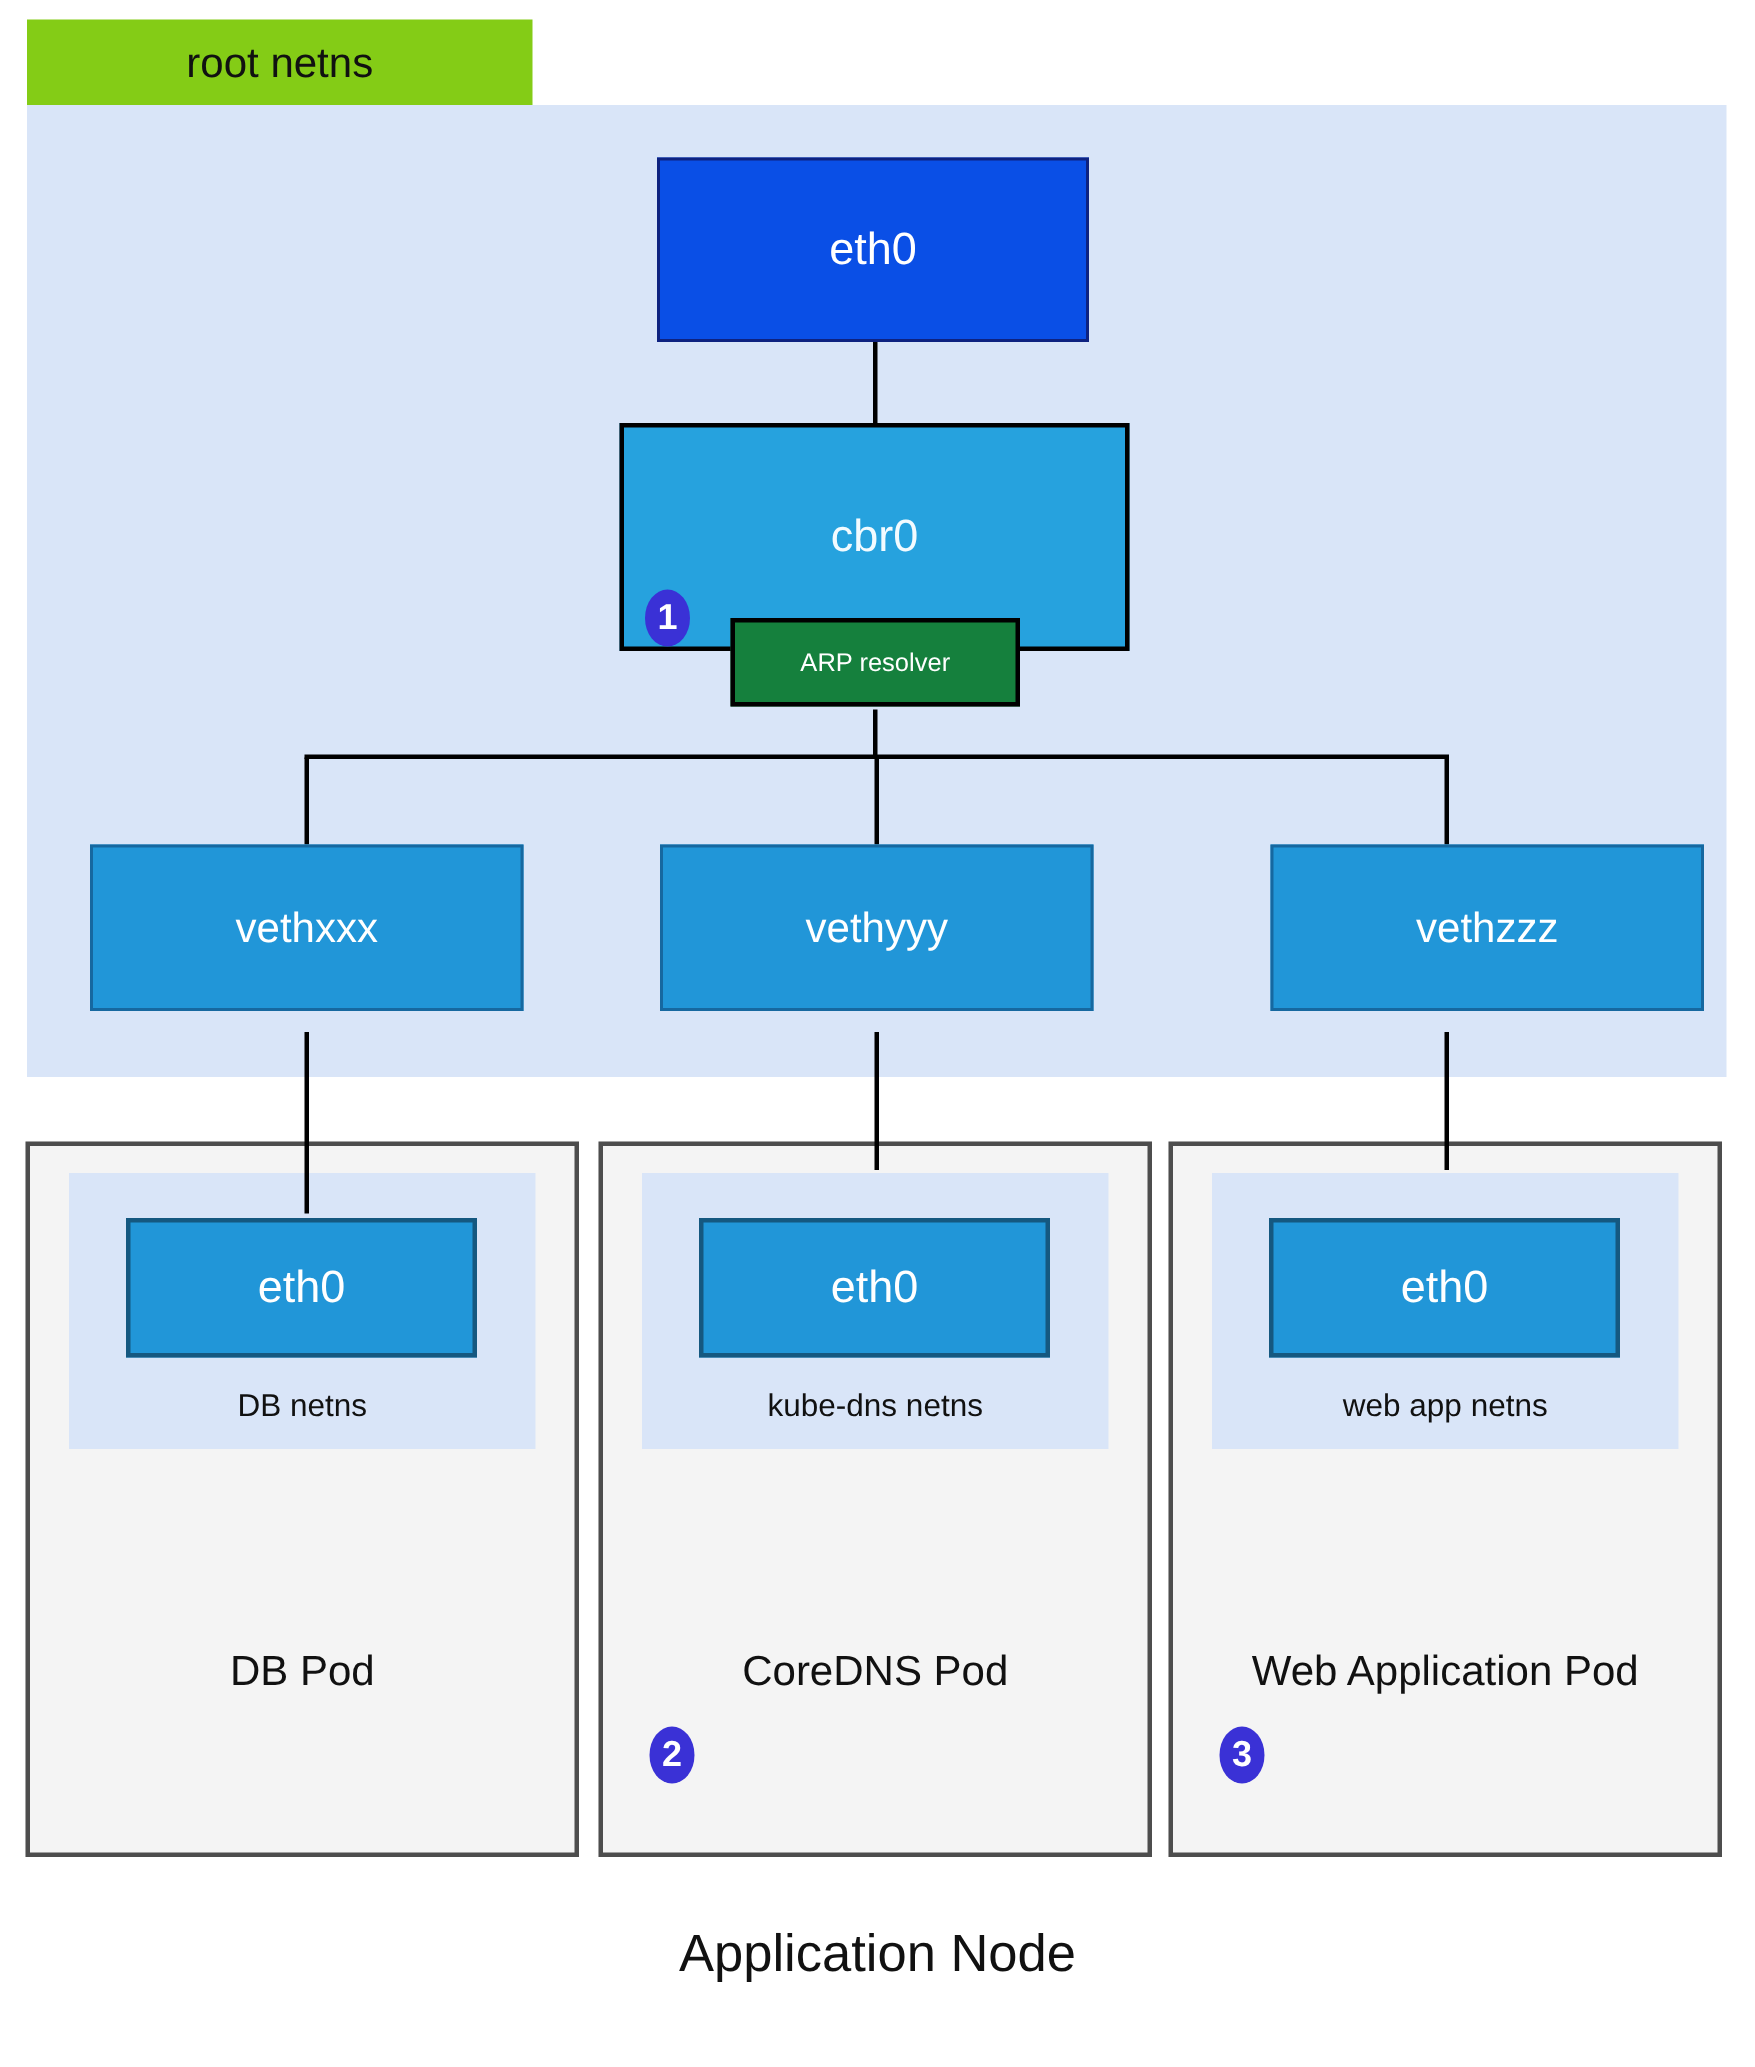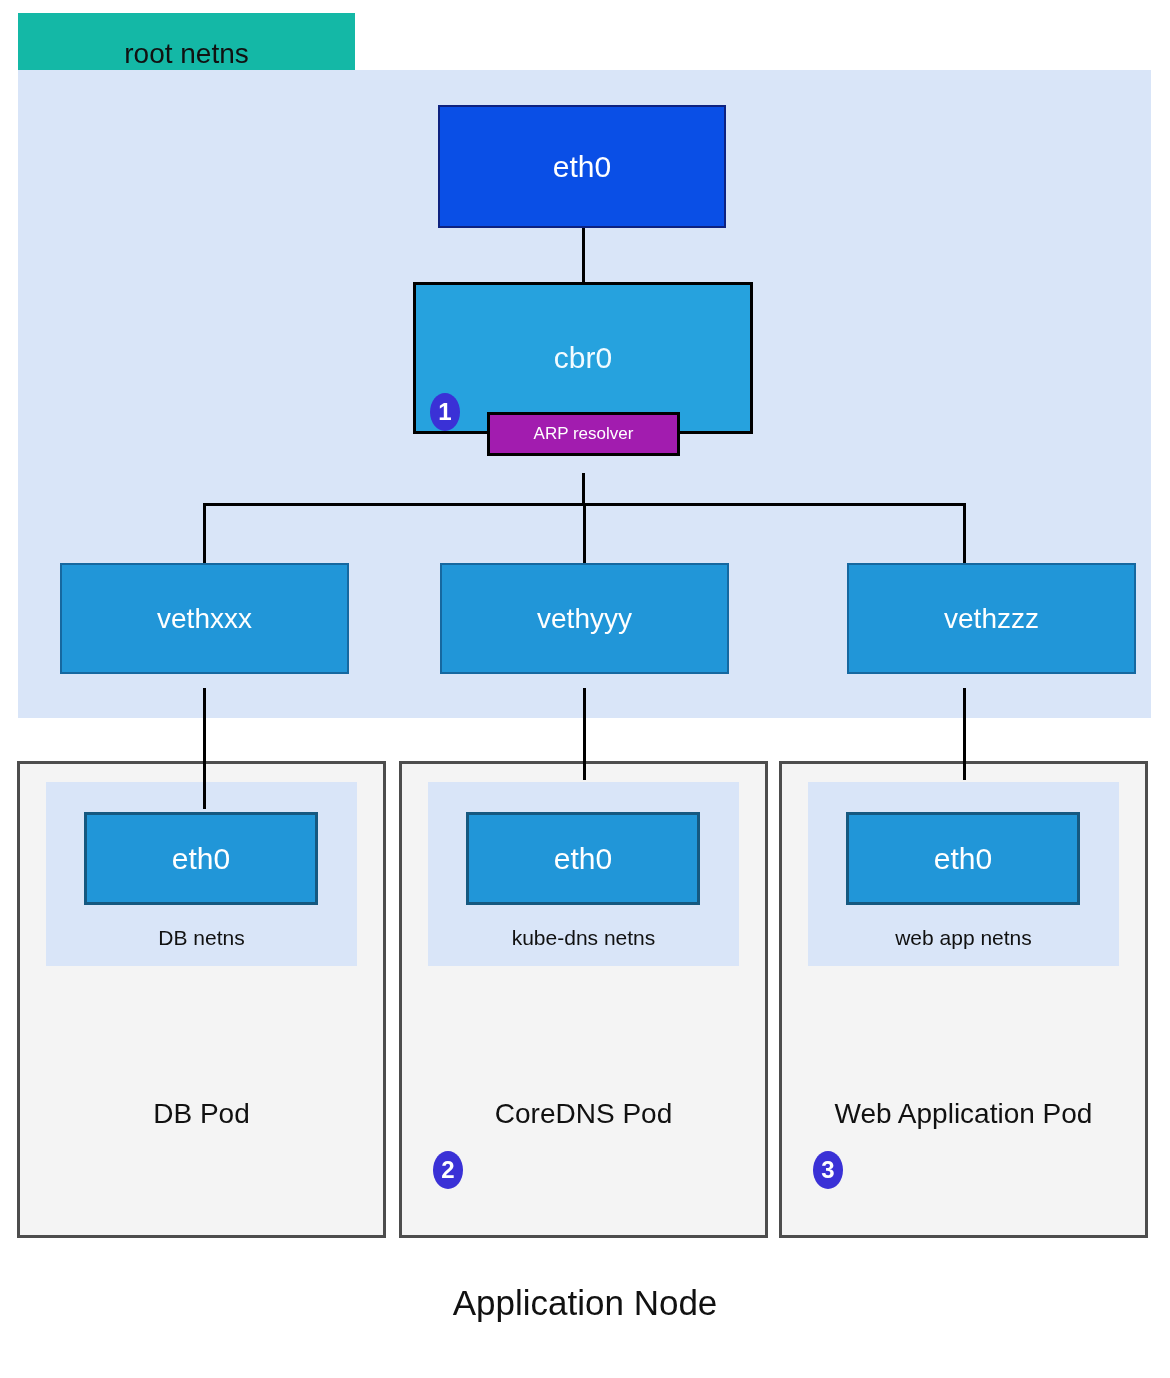--- a/index.html
+++ b/index.html
@@ -5,41 +5,41 @@
   html,body { margin:0; padding:0; background:#ffffff; }
   .canvas {
     position:relative; width:1170px; height:1378px; background:#ffffff;
     font-family:"Liberation Sans", sans-serif; overflow:hidden;
   }
   .abs { position:absolute; }
   .flexc { display:flex; align-items:center; justify-content:center; }
 
   
   .netns-tab {
-    left:18px; top:13px; width:337px; height:57px; background:#14b8a6;
-    font-size:28px; color:#111; z-index:1;align-items:flex-end;
+    left:18px; top:13px; width:337px; height:57px; background:#84cc16;
+    font-size:28px; color:#111; z-index:1;
   }
   .netns-container {
     left:18px; top:70px; width:1133px; height:648px; background:#d9e5f8; z-index:0;
   }
 
   
   .eth0-root {
     left:438px; top:105px; width:288px; height:123px;
     background:#0a4fe6; border:2px solid #0e2280; box-sizing:border-box;
     color:#ffffff; font-size:30px; z-index:3;
   }
   .cbr0-box {
     left:413px; top:282px; width:340px; height:152px;
     background:#26a2de; border:3px solid #000000; box-sizing:border-box;
     color:#f2fbff; font-size:30px; z-index:3;
   }
   .arp-box {
-    left:487px; top:412px; width:193px; height:44px;
-    background:#a21caf; border:3px solid #000000; box-sizing:border-box;
+    left:487px; top:412px; width:193px; height:59px;
+    background:#15803d; border:3px solid #000000; box-sizing:border-box;
     color:#ffffff; font-size:17px; z-index:5;
   }
   .veth-box {
     top:563px; width:289px; height:111px;
     background:#2196d8; border:2px solid #1668a0; box-sizing:border-box;
     color:#ffffff; font-size:28px; z-index:3;
   }
   .veth-a { left:60px; }
   .veth-b { left:440px; }
   .veth-c { left:820px;margin-left:27px; }

